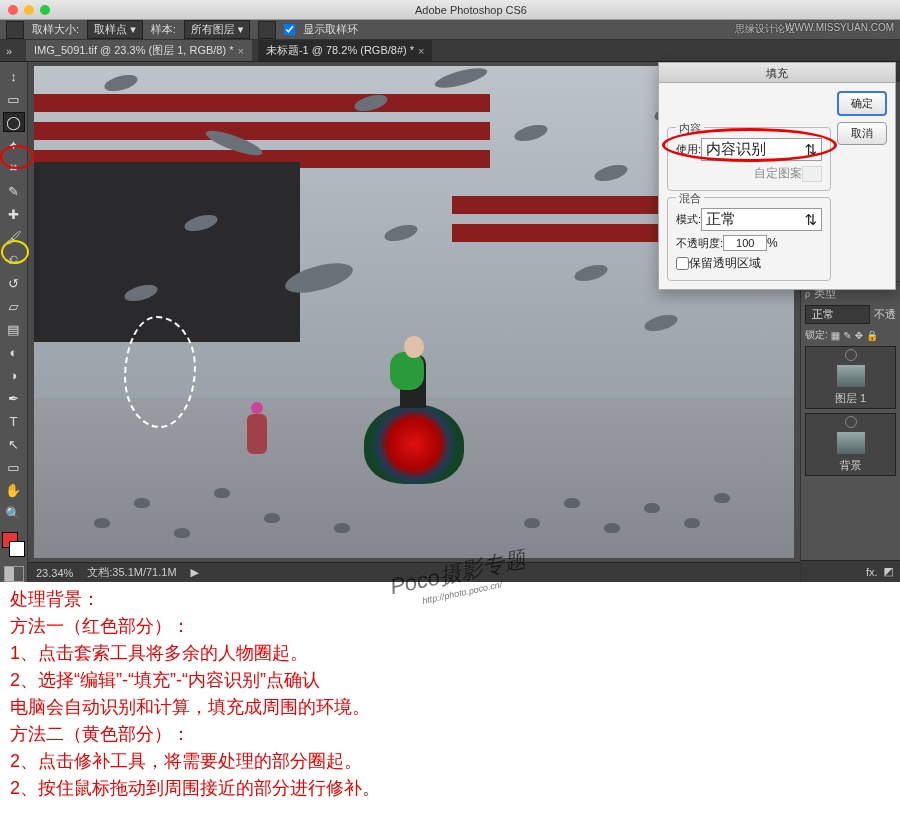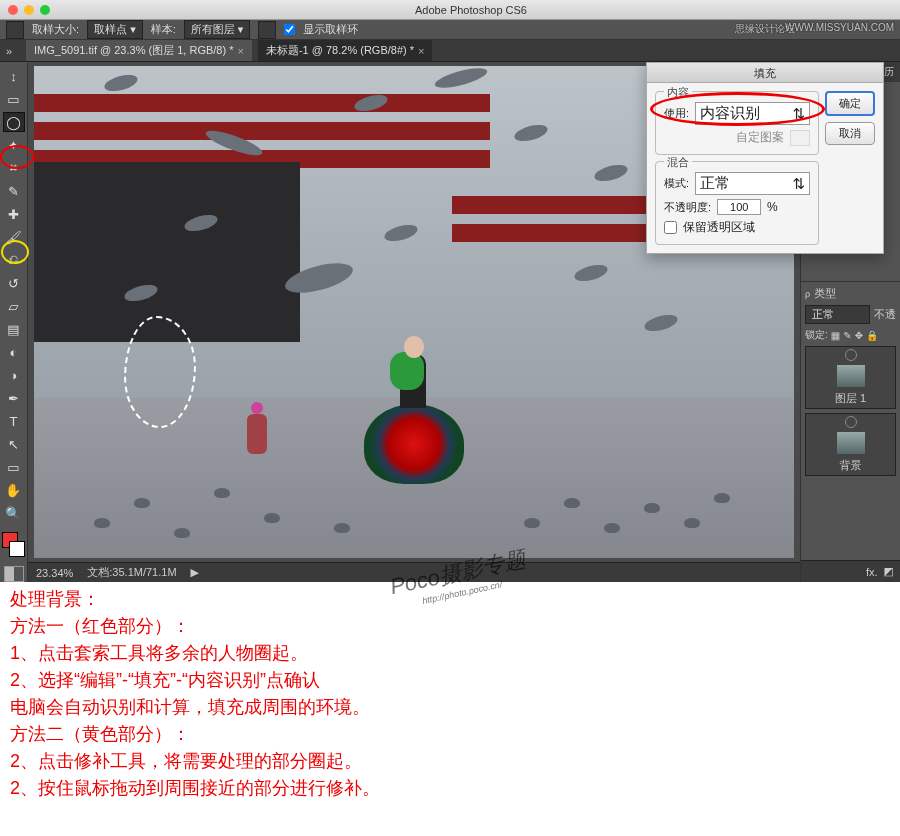--- a/index.html
+++ b/index.html
@@ -77,27 +77,27 @@
 .eye{width:12px;height:12px;border:1px solid #888;border-radius:50%;}
 .thumb{width:28px;height:22px;background:linear-gradient(#9aa,#566);}
 .layer-bottom{height:22px;background:#3a3a3a;border-top:1px solid #222;display:flex;align-items:center;justify-content:flex-end;gap:6px;color:#ccc;font-size:11px;padding:0 6px;}
 
 
 .circ{position:absolute;border-radius:50%;}
 .circ.red{left:0px;top:83px;width:34px;height:24px;border:2px solid #e00;}
 .circ.yel{left:1px;top:178px;width:28px;height:24px;border:2px solid #eedd00;}
 
 
-.dialog{position:absolute;right:16px;top:42px;width:238px;background:#f4f4f4;border:1px solid #aaa;box-shadow:0 5px 14px rgba(0,0,0,.3);font-size:12px;color:#222;}
+.dialog{position:absolute;right:4px;top:42px;width:238px;background:#f4f4f4;border:1px solid #aaa;box-shadow:0 5px 14px rgba(0,0,0,.3);font-size:12px;color:#222;}
 .dlg-title{height:20px;background:linear-gradient(#e6e6e6,#cfcfcf);text-align:center;font-size:11px;line-height:20px;border-bottom:1px solid #aaa;}
 .dlg-body{padding:8px;display:flex;gap:6px;}
 .dlg-left{flex:1;display:flex;flex-direction:column;gap:6px;}
 .fieldset{border:1px solid #bbb;border-radius:4px;padding:6px 8px 8px;position:relative;}
 .fieldset .legend{position:absolute;top:-7px;left:8px;background:#f4f4f4;padding:0 3px;font-size:11px;color:#444;}
-.row{display:flex;align-items:center;gap:6px;margin-top:4px;}
+.row{display:flex;align-items:center;gap:0;margin-top:4px;}
 .row label{font-size:11px;}
 .sel{flex:1;border:1px solid #999;background:#fff;padding:1px 4px;font-size:15px;display:flex;justify-content:space-between;align-items:center;}
 .num{width:44px;border:1px solid #999;background:#fff;padding:1px 12px;font-size:11px;}
 .dlg-btns{width:50px;display:flex;flex-direction:column;gap:6px;}
 .btn{background:linear-gradient(#fdfdfd,#e3e3e3);border:1px solid #999;border-radius:4px;font-size:11px;padding:3px 4px;text-align:center;}
 .btn.primary{border:2px solid #3b77d6;}
 .red-oval{position:absolute;border:3px solid #e00;border-radius:50%;pointer-events:none;}
 
 
 .wm{position:absolute;color:#fff;font-size:10px;opacity:.8;text-shadow:0 0 2px #000;}
@@ -280,21 +280,21 @@
     </div>
 
     <div class="circ red"></div>
     <div class="circ yel"></div>
   </div>
 
   <div class="dialog">
     <div class="dlg-title">填充</div>
     <div class="dlg-body">
       <div class="dlg-left">
-        <div class="fieldset" style="position:relative;">
+        <div class="fieldset" style="position:relative;margin-top:36px;">
           <div class="legend">内容</div>
           <div class="row">
             <label>使用:</label>
             <div class="sel">
               <span>内容识别</span>
                 <span>⇅</span>
             </div>
           </div>
           <div class="row" style="justify-content:flex-end;opacity:.5;">
             <span>自定图案</span>

